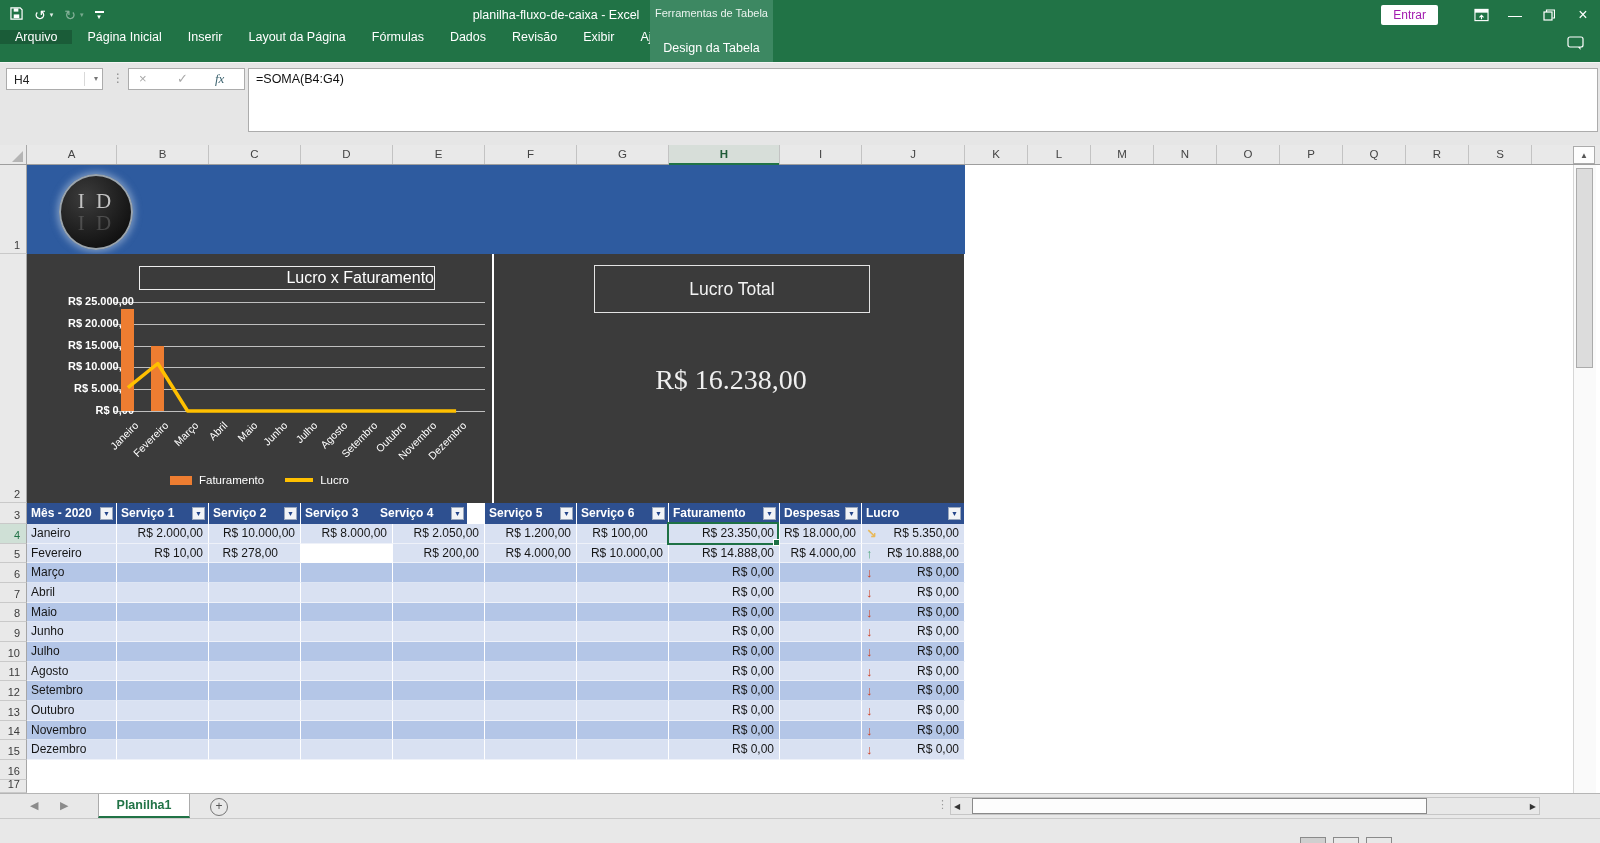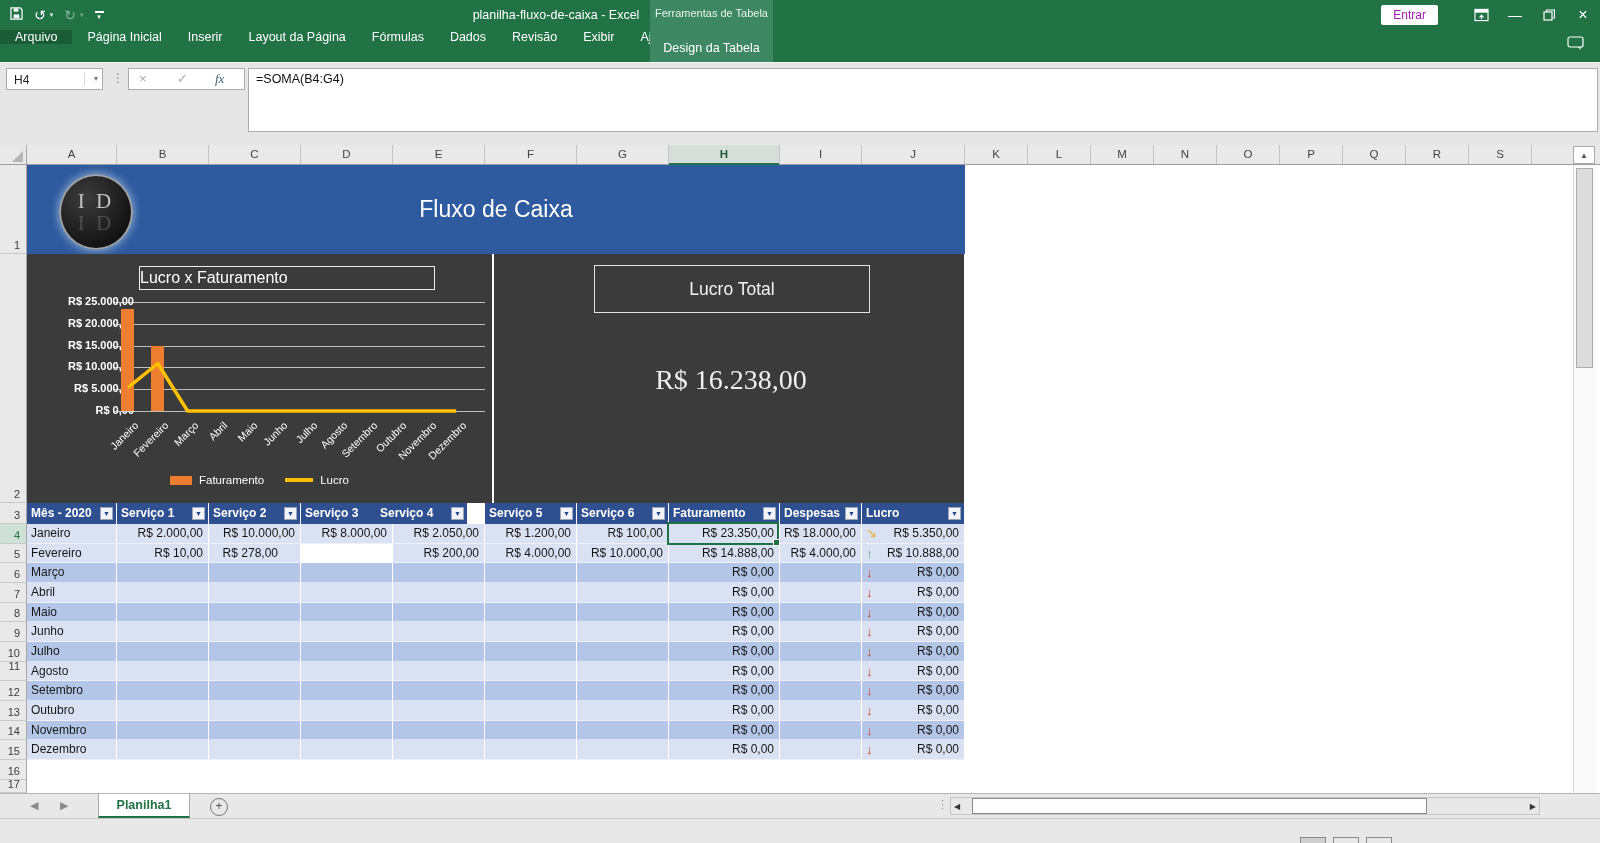--- a/index.html
+++ b/index.html
@@ -49,21 +49,21 @@
   .banner{position:absolute;left:27px;top:165px;width:938px;height:89px;background:#2e5b9f;}
   .bannertitle{position:absolute;left:0;top:31px;width:100%;text-align:center;color:#fff;font-size:23px;}
   .logo{position:absolute;left:32px;top:9px;width:70px;height:72px;border-radius:50%;overflow:hidden;
         background:radial-gradient(circle at 35% 30%,#3c3c3c,#121212 75%);border:2px solid #9aa4ad;
         box-shadow:0 0 7px 2px rgba(190,205,225,.55);display:flex;flex-direction:column;align-items:center;justify-content:center;}
   .logotx{font-family:"Liberation Serif","DejaVu Serif",serif;color:#c3c3c3;font-size:21px;letter-spacing:3px;}
   .logorf{font-family:"Liberation Serif","DejaVu Serif",serif;color:#c3c3c3;font-size:21px;letter-spacing:3px;
           transform:scaleY(-1);opacity:.25;margin-top:-4px;}
   .panel{position:absolute;left:27px;top:254px;width:938px;height:249px;background:#3b3b3b;border-right:1px solid #fff;box-sizing:border-box;}
   .pdivider{position:absolute;left:465px;top:0;width:2px;height:100%;background:#fff;}
-  .charttitle{position:absolute;left:112px;top:12px;width:294px;text-align:left;color:#fff;font-size:16px;
+  .charttitle{position:absolute;left:112px;top:12px;width:294px;text-align:right;color:#fff;font-size:16px;
               border:1px solid #ededed;padding:2px 0;}
   .ylab{position:absolute;left:8px;width:99px;text-align:right;color:#fff;font-size:11px;font-weight:600;}
   .gridln{position:absolute;height:1px;background:#bfbfbf;}
   .bar{position:absolute;background:#ed7d31;}
   .xlab{position:absolute;color:#fff;font-size:10.5px;white-space:nowrap;transform:rotate(-45deg);transform-origin:100% 0;}
   .legend{position:absolute;left:0;top:220px;width:465px;display:flex;align-items:center;justify-content:center;gap:7px;
           color:#fff;font-size:11.5px;}
   .sumbox{position:absolute;left:567px;top:11px;width:274px;height:46px;border:1px solid #e3e3e3;
           color:#f2f2f2;font-size:17.5px;display:flex;align-items:center;justify-content:center;}
   .sumval{position:absolute;left:470px;top:110px;width:468px;text-align:center;color:#efefef;font-size:28px;
@@ -203,31 +203,30 @@
       <div class="gut" style="top: 165px; height: 89px; padding-bottom: 2px;">1</div>
       <div class="gut" style="top: 254px; height: 249px; padding-bottom: 2px;">2</div>
       <div class="gut" style="top: 503px; height: 21px; padding-bottom: 2px;">3</div>
       <div class="gut" style="top: 524px; height: 19.67px; background: rgb(207, 224, 214); color: rgb(33, 115, 70); padding-bottom: 2px;">4</div>
       <div class="gut" style="top: 543.67px; height: 19.67px; padding-bottom: 2px;">5</div>
       <div class="gut" style="top: 563.34px; height: 19.67px; padding-bottom: 2px;">6</div>
       <div class="gut" style="top: 583.01px; height: 19.67px; padding-bottom: 2px;">7</div>
       <div class="gut" style="top: 602.68px; height: 19.67px; padding-bottom: 2px;">8</div>
       <div class="gut" style="top: 622.35px; height: 19.67px; padding-bottom: 2px;">9</div>
       <div class="gut" style="top: 642.02px; height: 19.67px; padding-bottom: 2px;">10</div>
-      <div class="gut" style="top: 661.69px; height: 19.67px; padding-bottom: 8px;">11</div>
+      <div class="gut" style="top: 661.69px; height: 19.67px; padding-bottom: 2px;">11</div>
       <div class="gut" style="top: 681.36px; height: 19.67px; padding-bottom: 2px;">12</div>
       <div class="gut" style="top: 701.03px; height: 19.67px; padding-bottom: 2px;">13</div>
       <div class="gut" style="top: 720.7px; height: 19.67px; padding-bottom: 2px;">14</div>
       <div class="gut" style="top: 740.37px; height: 19.67px; padding-bottom: 2px;">15</div>
       <div class="gut" style="top: 760px; height: 19.7px; padding-bottom: 2px;">16</div>
       <div class="gut" style="top: 779.7px; height: 13.3px; padding-bottom: 2px;">17</div>
     </div>
 
   <div class="banner">
-    <div class="bannertitle">Fluxo de Caixa</div>
     <div class="logo">
       <span class="logotx">I D</span>
       <span class="logorf">I D</span>
     </div>
   </div>
 
   <div class="panel" id="panel">
     <div class="pdivider"></div>
     <div class="charttitle">Lucro x Faturamento</div>
     <div class="sumbox">
@@ -281,21 +280,21 @@
       <div class="thcell" style="left: 577px; width: 92px;">Serviço 6<div class="fbtn">▼</div></div>
       <div class="thcell" style="left: 669px; width: 111px;">Faturamento<div class="fbtn">▼</div></div>
       <div class="thcell" style="left: 780px; width: 82px;">Despesas<div class="fbtn">▼</div></div>
       <div class="thcell" style="left: 862px; width: 103px;">Lucro<div class="fbtn">▼</div></div>
       <div class="dcell" style="left: 27px; top: 524px; width: 90px; height: 19.67px; background: rgb(217, 225, 242); padding-left: 4px;">Janeiro</div>
       <div class="dcell" style="left: 117px; top: 524px; width: 92px; height: 19.67px; background: rgb(217, 225, 242); text-align: right; padding-right: 5px;">R$ 2.000,00</div>
       <div class="dcell" style="left: 209px; top: 524px; width: 92px; height: 19.67px; background: rgb(217, 225, 242); text-align: right; padding-right: 5px;">R$ 10.000,00</div>
       <div class="dcell" style="left: 301px; top: 524px; width: 92px; height: 19.67px; background: rgb(217, 225, 242); text-align: right; padding-right: 5px;">R$ 8.000,00</div>
       <div class="dcell" style="left: 393px; top: 524px; width: 92px; height: 19.67px; background: rgb(217, 225, 242); text-align: right; padding-right: 5px;">R$ 2.050,00</div>
       <div class="dcell" style="left: 485px; top: 524px; width: 92px; height: 19.67px; background: rgb(217, 225, 242); text-align: right; padding-right: 5px;">R$ 1.200,00</div>
-      <div class="dcell" style="left: 577px; top: 524px; width: 92px; height: 19.67px; background: rgb(217, 225, 242); text-align: right; padding-right: 5px;">R$ 100,00</div>
+      <div class="dcell" style="left: 577px; top: 524px; width: 92px; height: 19.67px; background: rgb(217, 225, 242); text-align: center; padding-right: 5px;">R$ 100,00</div>
       <div class="dcell" style="left: 669px; top: 524px; width: 111px; height: 19.67px; background: rgb(217, 225, 242); text-align: right; padding-right: 5px;">R$ 23.350,00</div>
       <div class="dcell" style="left: 780px; top: 524px; width: 82px; height: 19.67px; background: rgb(217, 225, 242); text-align: right; padding-right: 5px;">R$ 18.000,00</div>
       <div class="dcell" style="left: 862px; top: 524px; width: 103px; height: 19.67px; background: rgb(217, 225, 242); text-align: right; padding-right: 5px;">R$ 5.350,00<span style="position: absolute; left: 4px; top: 0px; color: rgb(232, 184, 88); font-weight: 700; font-size: 13px;">↘</span></div>
       <div class="dcell" style="left: 27px; top: 543.67px; width: 90px; height: 19.67px; background: rgb(217, 225, 242); padding-left: 4px;">Fevereiro</div>
       <div class="dcell" style="left: 117px; top: 543.67px; width: 92px; height: 19.67px; background: rgb(217, 225, 242); text-align: right; padding-right: 5px;">R$ 10,00</div>
       <div class="dcell" style="left: 209px; top: 543.67px; width: 92px; height: 19.67px; background: rgb(217, 225, 242); text-align: right; padding-right: 22px;">R$ 278,00</div>
       <div class="dcell" style="left: 301px; top: 543.67px; width: 92px; height: 19.67px; background: rgb(217, 225, 242); text-align: center; padding-right: 5px; margin-top: 39px;">R$ 400,00</div>
       <div class="dcell" style="left: 393px; top: 543.67px; width: 92px; height: 19.67px; background: rgb(217, 225, 242); text-align: right; padding-right: 5px;">R$ 200,00</div>
       <div class="dcell" style="left: 485px; top: 543.67px; width: 92px; height: 19.67px; background: rgb(217, 225, 242); text-align: right; padding-right: 5px;">R$ 4.000,00</div>
       <div class="dcell" style="left: 577px; top: 543.67px; width: 92px; height: 19.67px; background: rgb(217, 225, 242); text-align: right; padding-right: 5px;">R$ 10.000,00</div>

